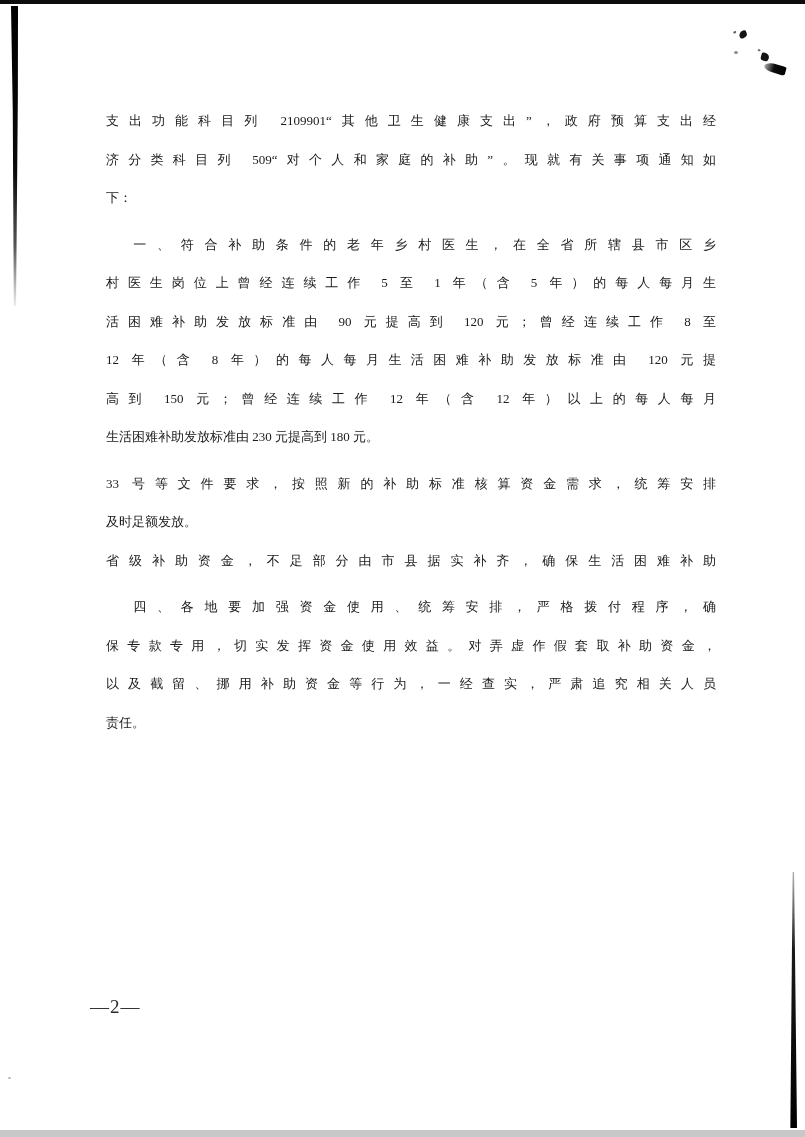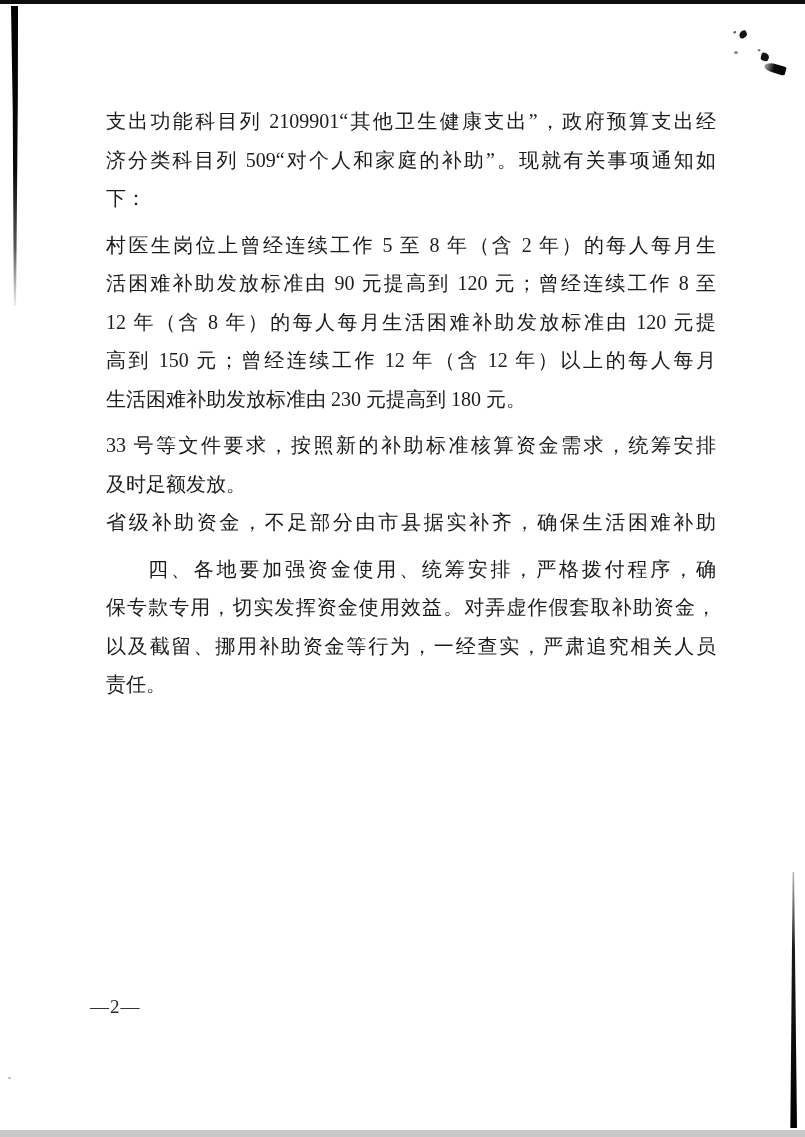--- a/index.html
+++ b/index.html
@@ -10,21 +10,21 @@
     background: #ffffff;
     font-family: "Liberation Serif", "DejaVu Serif", serif;
   }
 
   
   .body-text {
     position: absolute;
     left: 106px; top: 102px;
     width: 610px;
     color: #1b1b1b;
-    font-size: 20px;
+    font-size: 13px;
   }
   .para { margin: 0; }
   .para + .para { margin-top: 8px; }
   .line {
     line-height: 38.5px;
     height: 38.5px;
     overflow: hidden;
     text-align: justify;
     text-align-last: justify;
     word-break: keep-all;
@@ -114,21 +114,22 @@
   <div class="smudge-arrow"></div>
   <div class="faint-dot"></div>
 
   <div class="body-text" id="body-block" style="color: rgb(27, 27, 27);">
       <div class="para">
         <div class="line">支出功能科目列 2109901“其他卫生健康支出”，政府预算支出经</div>
         <div class="line">济分类科目列 509“对个人和家庭的补助”。现就有关事项通知如</div>
         <div class="line end">下：</div>
       </div>
       <div class="para">
-        <div class="line">村医生岗位上曾经连续工作 5 至 8 年（含 2 年）的每人每月生</div>
+        <div class="line indent">一、符合补助条件的老年乡村医生，在全省所辖县市区乡</div>
+        <div class="line">村医生岗位上曾经连续工作 5 至 1 年（含 5 年）的每人每月生</div>
         <div class="line">活困难补助发放标准由 90 元提高到 120 元；曾经连续工作 8 至</div>
         <div class="line">12 年（含 8 年）的每人每月生活困难补助发放标准由 120 元提</div>
         <div class="line">高到 150 元；曾经连续工作 12 年（含 12 年）以上的每人每月</div>
         <div class="line end">生活困难补助发放标准由 230 元提高到 180 元。</div>
       </div>
       <div class="para">
         <div class="line">33 号等文件要求，按照新的补助标准核算资金需求，统筹安排</div>
         <div class="line end">及时足额发放。</div>
         <div class="line">省级补助资金，不足部分由市县据实补齐，确保生活困难补助</div>
       </div>

